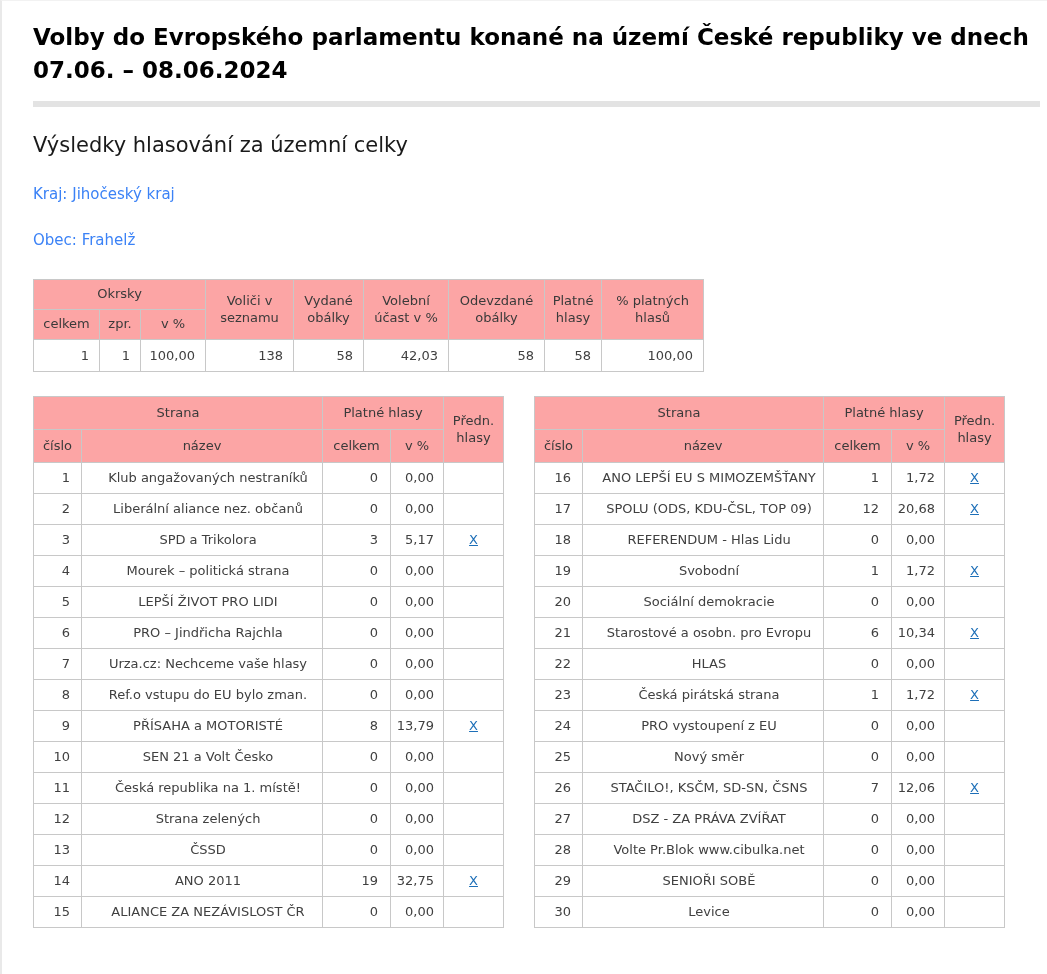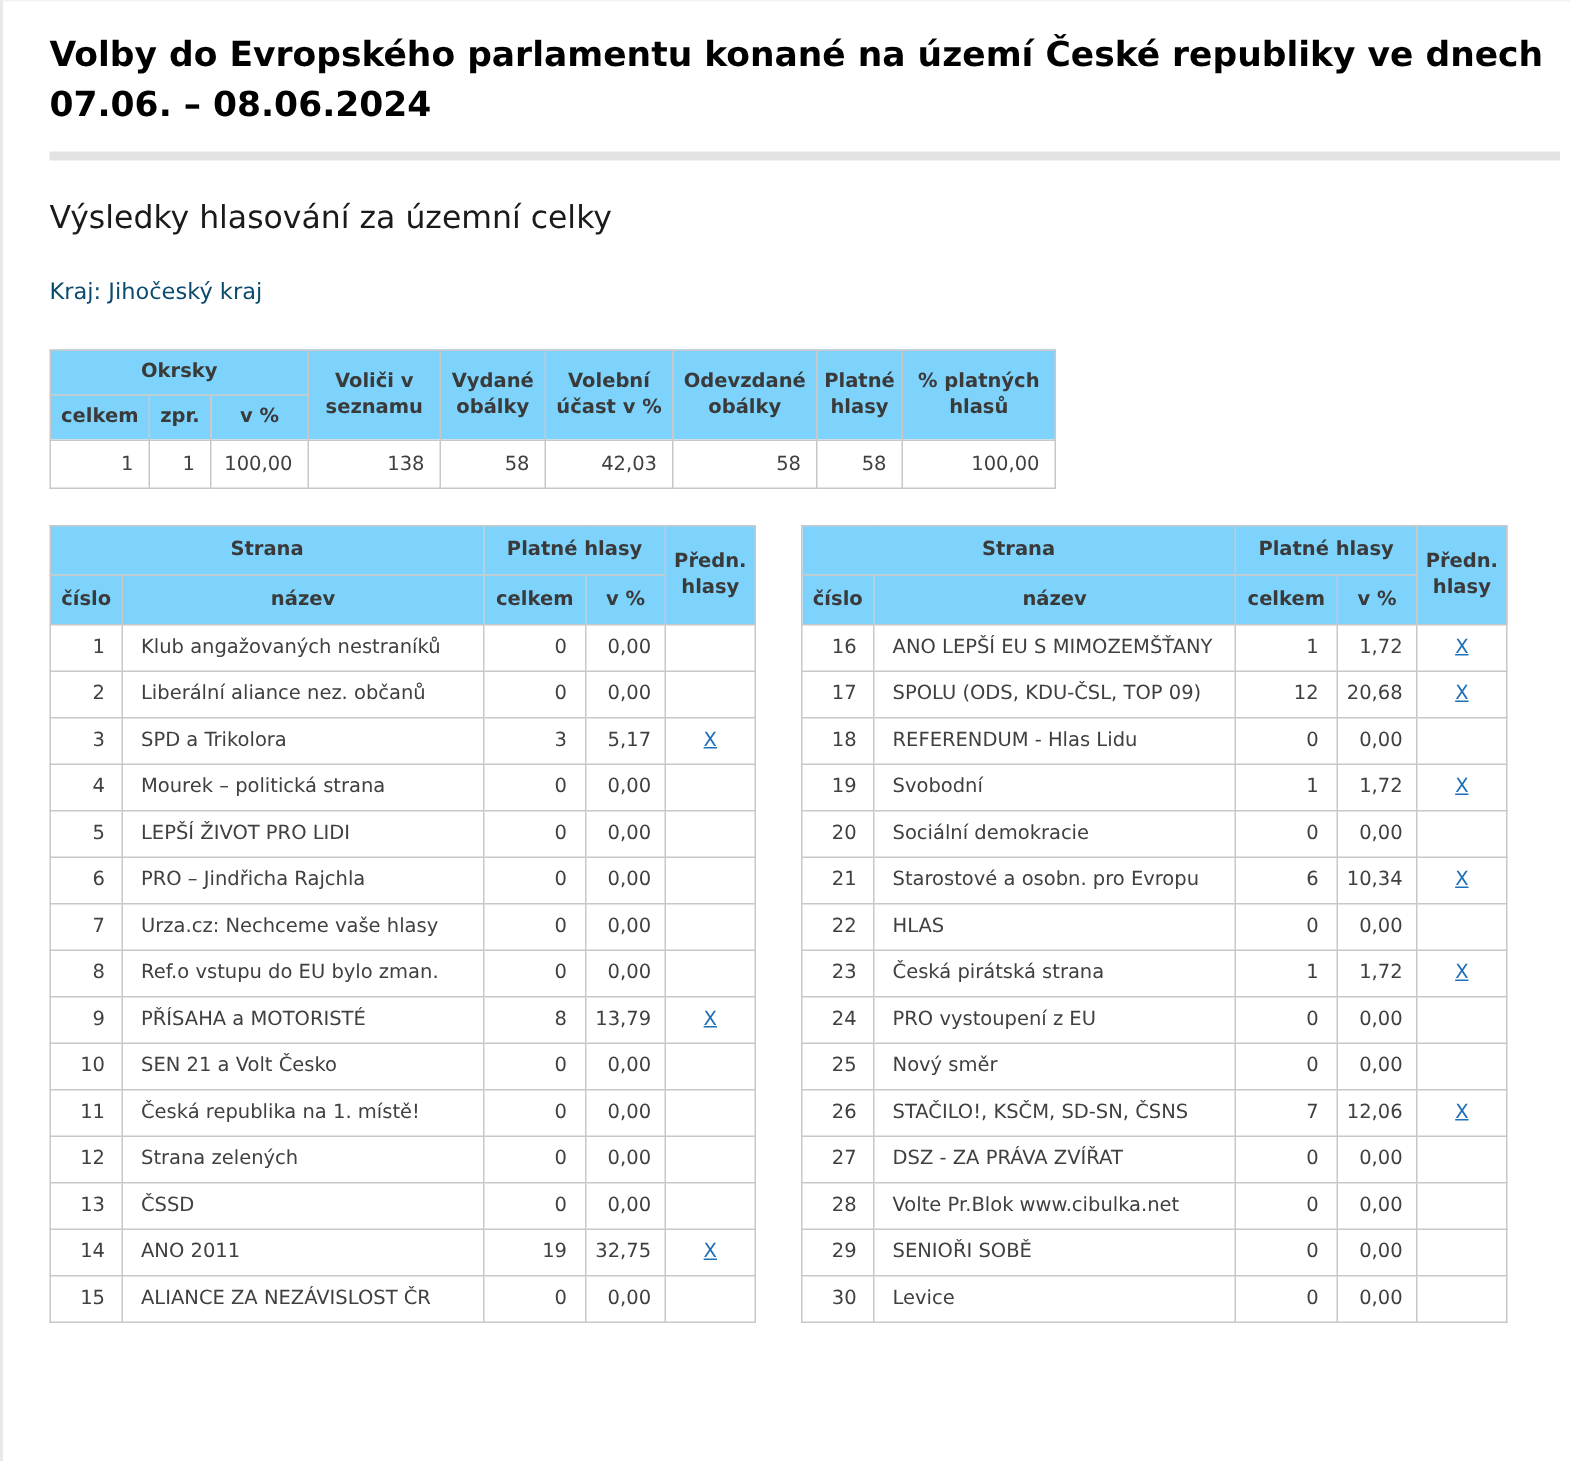--- a/index.html
+++ b/index.html
@@ -32,32 +32,32 @@
   h2.subtitle {
     margin-top: 26px;
     font-size: 21px;
     font-weight: normal;
     color: #1a1a1a;
   }
 
   p.region-line {
     margin-top: 28px;
     font-size: 15px;
-    color: #0c4a6e;
+    color: #3b82f6;
   }
 
   table {
     border-collapse: collapse;
     table-layout: fixed;
     font-size: 13px;
   }
   th, td { border: 1px solid #c8c8c8; }
   th {
-    background: #7dd3fc;
-    font-weight: bold;
+    background: #fca5a5;
+    font-weight: normal;
     color: #3a3a3a;
     text-align: center;
     vertical-align: middle;
     padding: 2px 4px;
     line-height: 1.35;
   }
   td { background: #ffffff; vertical-align: middle; }
 
   
   .summary-table { width: 670px; margin-top: 30px; }
@@ -72,21 +72,21 @@
   .tables-wrap { margin-top: 24px; display: flex; gap: 30px; }
   .ptable { width: 470px; }
   .ptable thead tr th { height: 33px; }
   .ptable tbody td { height: 31px; }
   .ptable .col-num   { width: 48px; }
   .ptable .col-name  { width: 241px; }
   .ptable .col-total { width: 68px; }
   .ptable .col-pct   { width: 53px; }
   .ptable .col-pref  { width: 60px; }
   .ptable td.cell-num   { text-align: right; padding-right: 11px; }
-  .ptable td.cell-name  { text-align: left;  padding-left: 12px; }
+  .ptable td.cell-name  { text-align: center;  padding-left: 12px; }
   .ptable td.cell-total { text-align: right; padding-right: 12px; }
   .ptable td.cell-pct   { text-align: right; padding-right: 9px; }
   .ptable td.cell-pref  { text-align: center; }
 
   .summary-table col.c1 { width: 66px; }
   .summary-table col.c2 { width: 41px; }
   .summary-table col.c3 { width: 65px; }
   .summary-table col.c4 { width: 88px; }
   .summary-table col.c5 { width: 70px; }
   .summary-table col.c6 { width: 85px; }
@@ -111,20 +111,24 @@
     <span class="tline">07.06. – 08.06.2024</span>
   </h1>
 
   <div class="divider"></div>
 
   <h2 class="subtitle">Výsledky hlasování za územní celky</h2>
 
   <p class="region-line">
     <span>Kraj:</span>
     <span>Jihočeský kraj</span>
+  </p>
+  <p class="region-line">
+    <span>Obec:</span>
+    <span>Frahelž</span>
   </p>
 
   <table class="summary-table">
     <colgroup>
       <col class="c1">
         <col class="c2">
         <col class="c3">
         <col class="c4">
         <col class="c5">
       <col class="c6">

